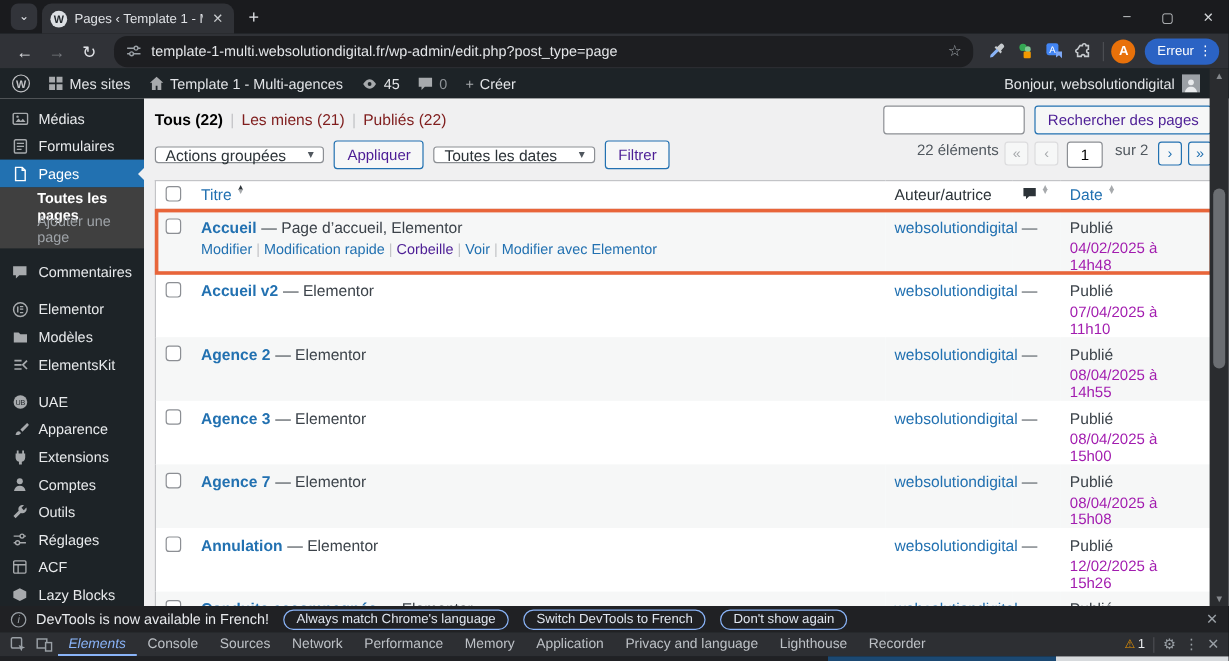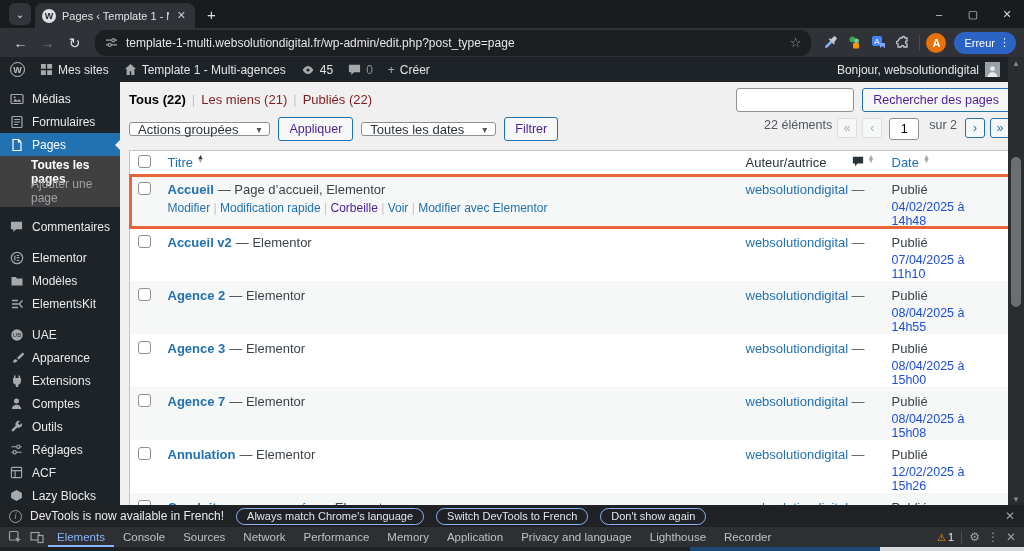--- a/index.html
+++ b/index.html
@@ -82,37 +82,37 @@
   tbody tr.highlighted { height:44px; outline:3px solid #e8653a; outline-offset:-2px; }
   tbody td { padding:7px 8px 0; vertical-align:top; }
   .cb { width:13px; height:13px; border:1px solid #8c8f94; border-radius:3px; background:#fff; display:inline-block; }
   .title-link { color:#2271b1; font-weight:bold; text-decoration:none; }
   .subtitle { color:#3c434a; margin-left:4px; }
   .row-actions { margin-top:4px; font-size:12px; color:#c3c4c7; }
   .row-actions a { color:#2271b1; text-decoration:none; }
   .row-actions a.danger { color:#4c1d95; }
   .author-link { color:#2271b1; text-decoration:none; }
   .dash { color:#50575e; }
-  .d-status { color:#3c434a; } .d-date { color:#1d4ed8; margin-top:3px; font-size:12.5px; }
+  .d-status { color:#3c434a; } .d-date { color:#a21caf; margin-top:3px; font-size:12.5px; }
 
   
   .page-scroll { position:absolute; right:0; top:57px; width:16px; height:448px; background:#2a2c2f; z-index:5; }
   .ps-arrow { height:12px; display:flex; align-items:center; justify-content:center; color:#85888c; font-size:8px; }
   .ps-arrow.down { position:absolute; bottom:0; left:0; right:0; }
   .ps-thumb { position:absolute; left:3px; width:10px; top:100px; height:150px; border-radius:5px; background:#6b6e72; }
 
   
   .dt-infobar { height:22px; background:#202124; display:flex; align-items:center; gap:8px; padding:0 9px; font-size:12px; color:#e8eaed; }
   .info-ic { width:13px; height:13px; flex:none; border:1px solid #9aa0a6; border-radius:50%; color:#9aa0a6; font-size:9px; display:flex; align-items:center; justify-content:center; font-style:italic; }
   .dt-pill { height:17px; border:1px solid #8ab4f8; border-radius:9px; color:#dfe5ef; font-size:11px; display:flex; align-items:center; padding:0 10px; margin-left:4px; white-space:nowrap; }
   .dt-x { margin-left:auto; color:#9aa0a6; font-size:12px; }
   .dt-tabbar { height:20px; background:#2d2f33; display:flex; align-items:center; font-size:11.5px; color:#bdc1c6; padding-left:4px; }
   .dt-ic { width:22px; height:20px; display:flex; align-items:center; justify-content:center; color:#9aa0a6; }
   .dt-tab { padding:0 9px; height:20px; display:flex; align-items:center; white-space:nowrap; }
-  .dt-tab.active { color:#8ab4f8; box-shadow:inset 0 -2px 0 #8ab4f8; }
+  .dt-tab.active { color:#8ab4f8; box-shadow:inset 0 -2px 0 #8ab4f8;font-style:italic; }
   .dt-right { margin-left:auto; display:flex; align-items:center; gap:7px; padding-right:8px; }
   .warn { color:#f29900; font-size:10px; } .warn-n { color:#e8eaed; font-size:11px; margin-left:2px; }
   .dt-div { width:1px; height:13px; background:#4b4d52; }
   .dt-gear,.dt-kebab,.dt-close { color:#9aa0a6; font-size:12px; }
   .dt-sliver { position:relative; height:4px; background:#202124; }
   .sl-blue { position:absolute; left:690px; width:190px; top:0; bottom:0; background:#1b4973; }
   .sl-light { position:absolute; left:880px; right:0; top:0; bottom:0; background:#d7dadd; }
 
   svg { display:block; }
 </style>

